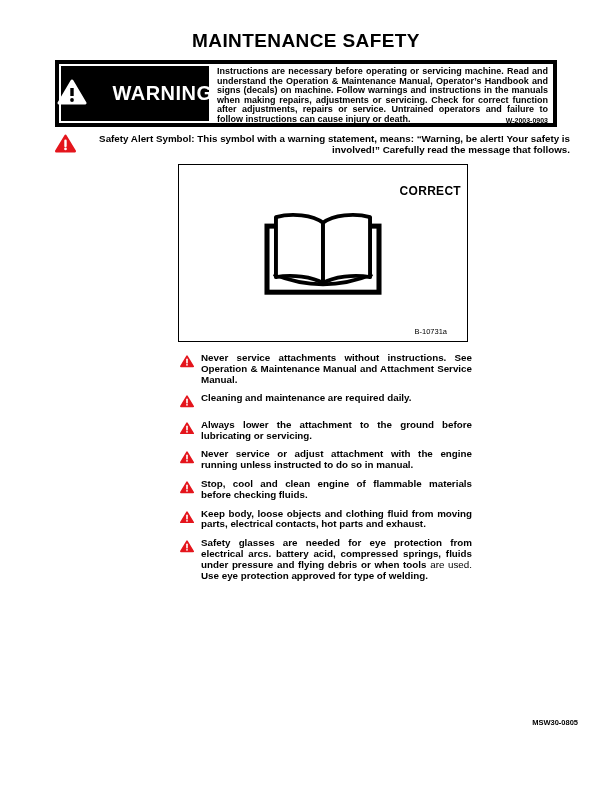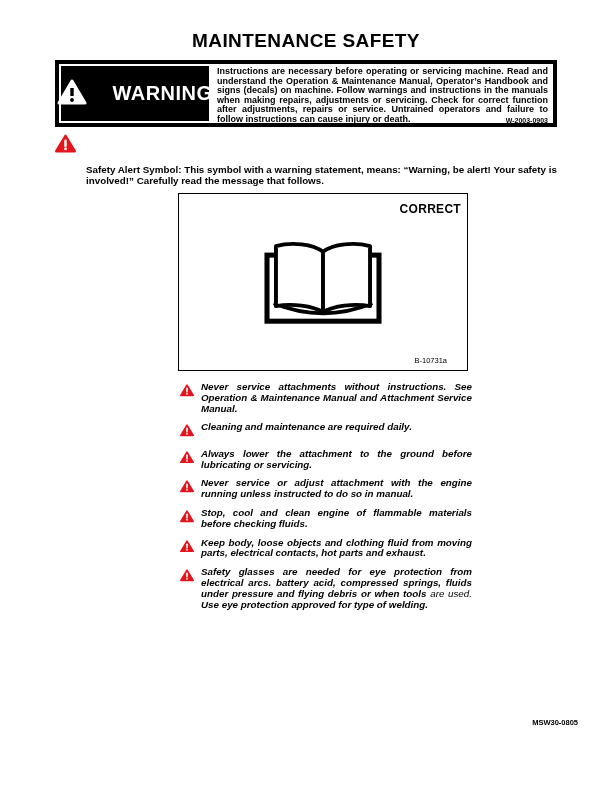--- a/index.html
+++ b/index.html
@@ -70,35 +70,34 @@
     display:flex;
     align-items:flex-start;
     gap:10px;
   }
   .alert-row .a-icon{flex:0 0 21px;margin-top:1px;}
   .alert-row .a-text{
     flex:1;
     font-size:9.8px;
     line-height:11px;
     font-weight:bold;
-    text-align:left;
-    margin-top:31px;
+    text-align:right;
   }
   
   .figure{
     position:relative;
     margin:7px 0 0 178px;
     width:290px;
     height:178px;
     border:1.5px solid var(--ink);
     background:var(--paper);
   }
   .figure .fig-label{
     position:absolute;
-    top:8px;right:6px;
+    top:19px;right:6px;
     font-size:12px;
     font-weight:bold;
     letter-spacing:.3px;
   }
   .figure .fig-code{
     position:absolute;
     bottom:5px;right:20px;
     font-size:7.5px;
   }
   .figure svg.book{
@@ -109,21 +108,20 @@
   .safety-list{
     list-style:none;
     margin:11px 0 0 180px;
     width:292px;
   }
   .safety-list li{
     display:flex;
     align-items:flex-start;
     gap:7px;
     margin-bottom:8px;
-    font-style:italic;
   }
   .safety-list .li-icon{flex:0 0 14px;margin-top:0.5px;}
   .safety-list .li-text{
     flex:1;
     font-size:9.8px;
     line-height:10.8px;
     text-align:justify;
   }
   .seg-b{font-weight:bold;}
   .seg-r{font-weight:normal;}

